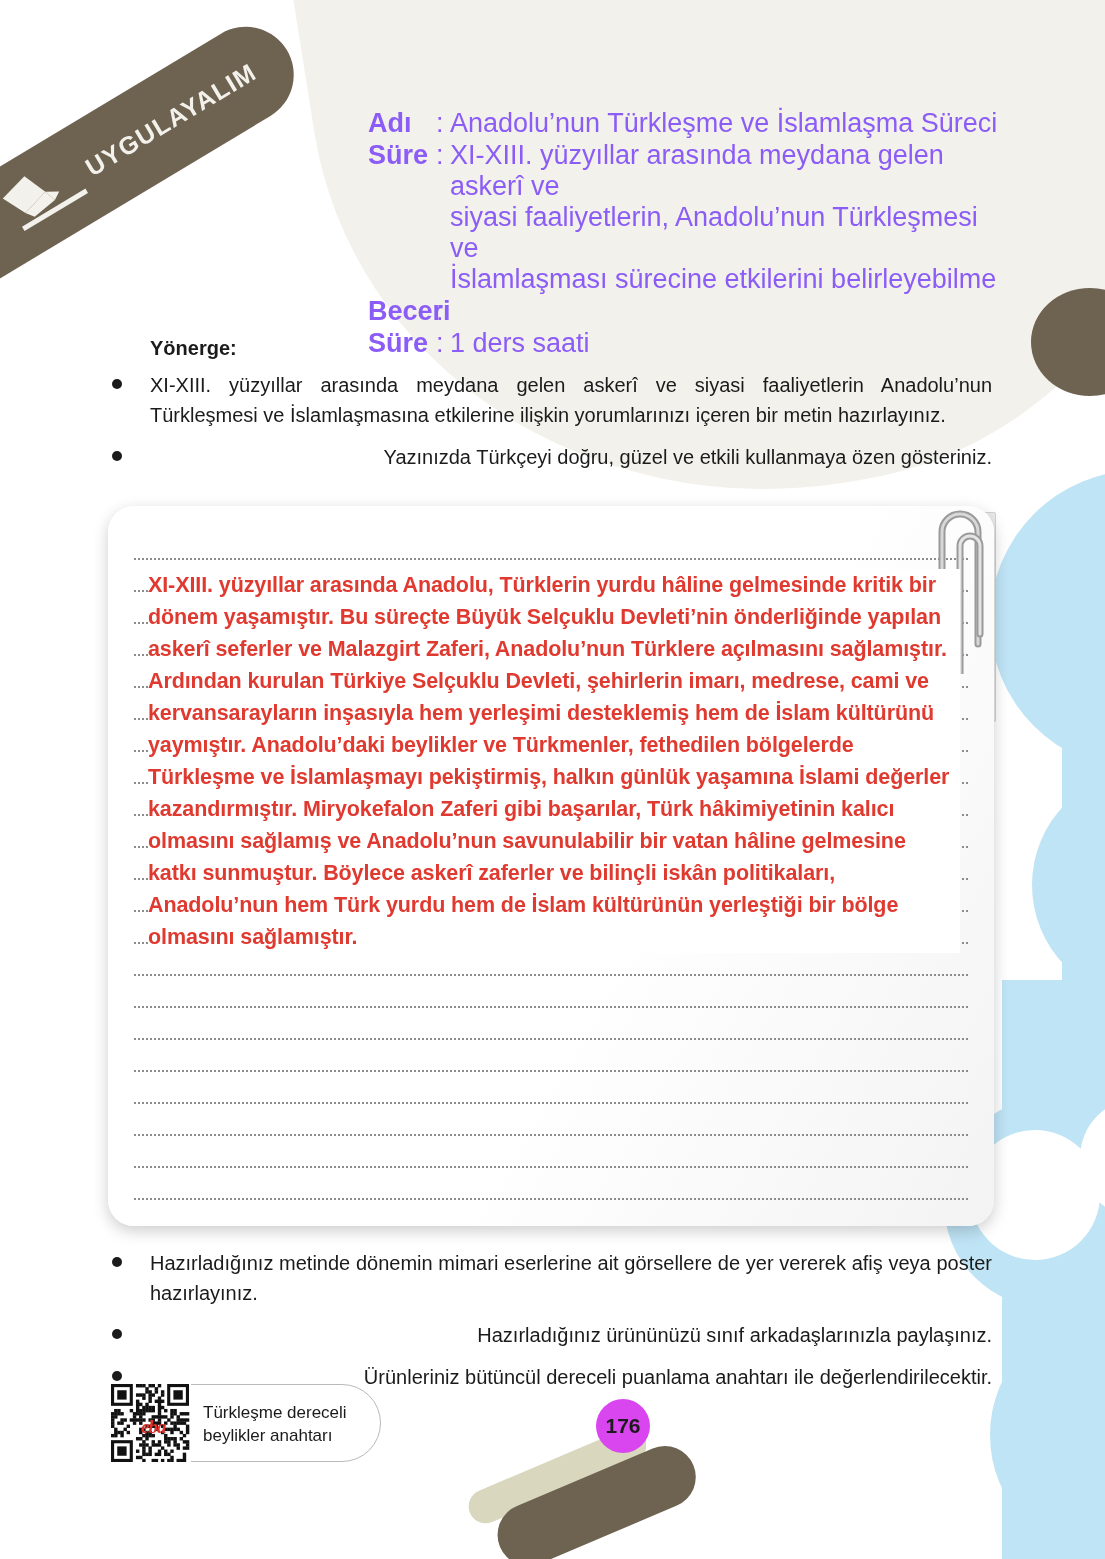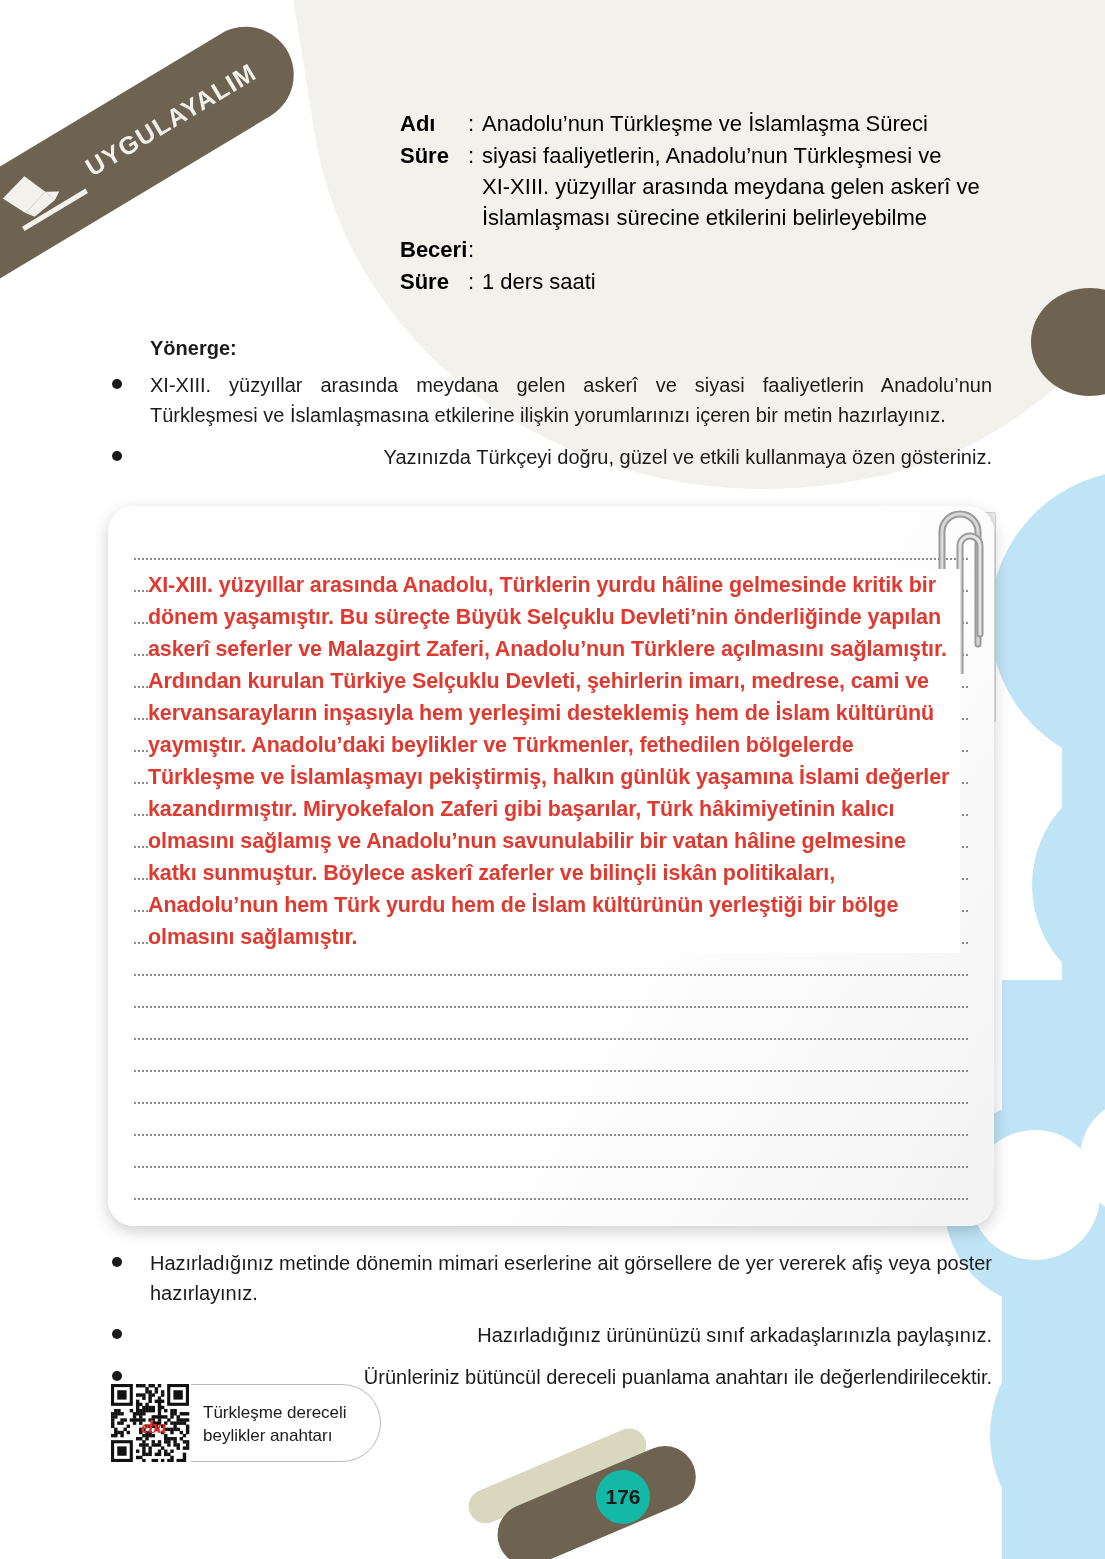--- a/index.html
+++ b/index.html
@@ -99,25 +99,24 @@
   }
   .task-title {
     font-size: 23px;
     font-weight: bold;
     color: #1b1b1b;
     letter-spacing: .3px;
     margin-bottom: 11px;
   }
   .task-row {
     display: flex;
-    font-size: 22px;
-    color: #000000;
+    font-size: 27px;
+    color: #8b5cf6;
     line-height: 31px;
     margin-bottom: 1px;
-    margin-left: 32px;
   }
   .task-key {
     font-weight: bold;
     width: 68px;
     flex: none;
     white-space: nowrap;
   }
   .task-colon {
     width: 14px;
     flex: none;
@@ -305,25 +304,25 @@
     width: 210px;
     height: 62px;
     background: #6E6251;
     border-radius: 31px;
     transform: rotate(-23deg);
     transform-origin: left center;
   }
   .page-num {
     position: absolute;
     left: 596px;
-    top: 1470px;
+    top: 1399px;
     width: 54px;
     height: 54px;
     border-radius: 50%;
-    background: #14b8a6;
+    background: #d946ef;
     display: flex;
     align-items: center;
     justify-content: center;
     font-size: 21px;
     font-weight: bold;
     color: #1b1b1b;
   }
 </style>
 </head>
 <body>
@@ -362,22 +361,22 @@
     <div class="task-row">
       <span class="task-key">Adı</span>
       <span class="task-colon">:</span>
       <span class="task-val">Anadolu’nun Türkleşme ve İslamlaşma Süreci</span>
     </div>
 
     <div class="task-row">
       <span class="task-key">Süre</span>
       <span class="task-colon">:</span>
       <span class="task-val">
+        <span class="cont">XI-XIII. yüzyıllar arasında meydana gelen askerî ve</span>
         <span class="cont">siyasi faaliyetlerin, Anadolu’nun Türkleşmesi ve</span>
-        <span class="cont">XI-XIII. yüzyıllar arasında meydana gelen askerî ve</span>
         <span class="cont">İslamlaşması sürecine etkilerini belirleyebilme</span>
       </span>
     </div>
 
     <div class="task-row">
       <span class="task-key">Beceri</span>
       <span class="task-colon">:</span>
     </div>
 
     <div class="task-row">

